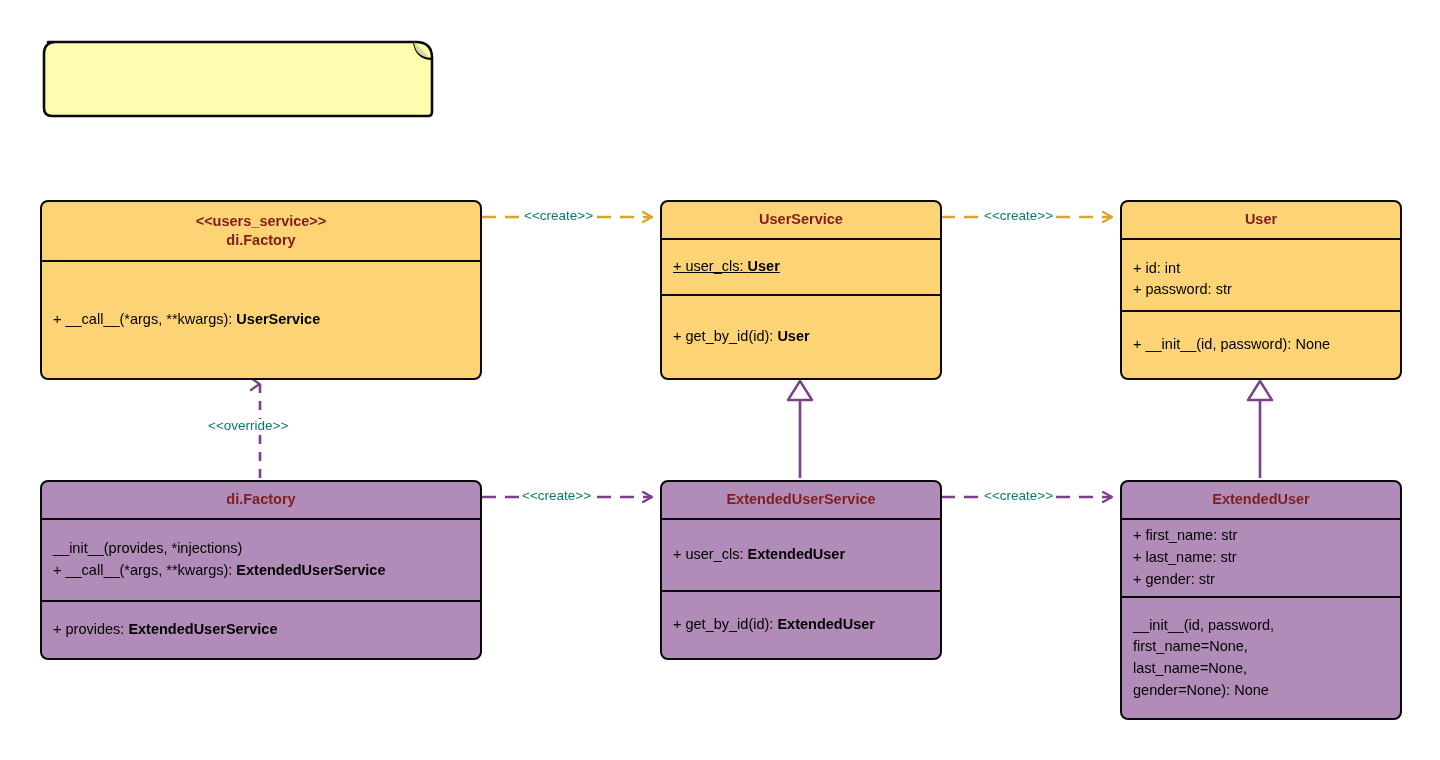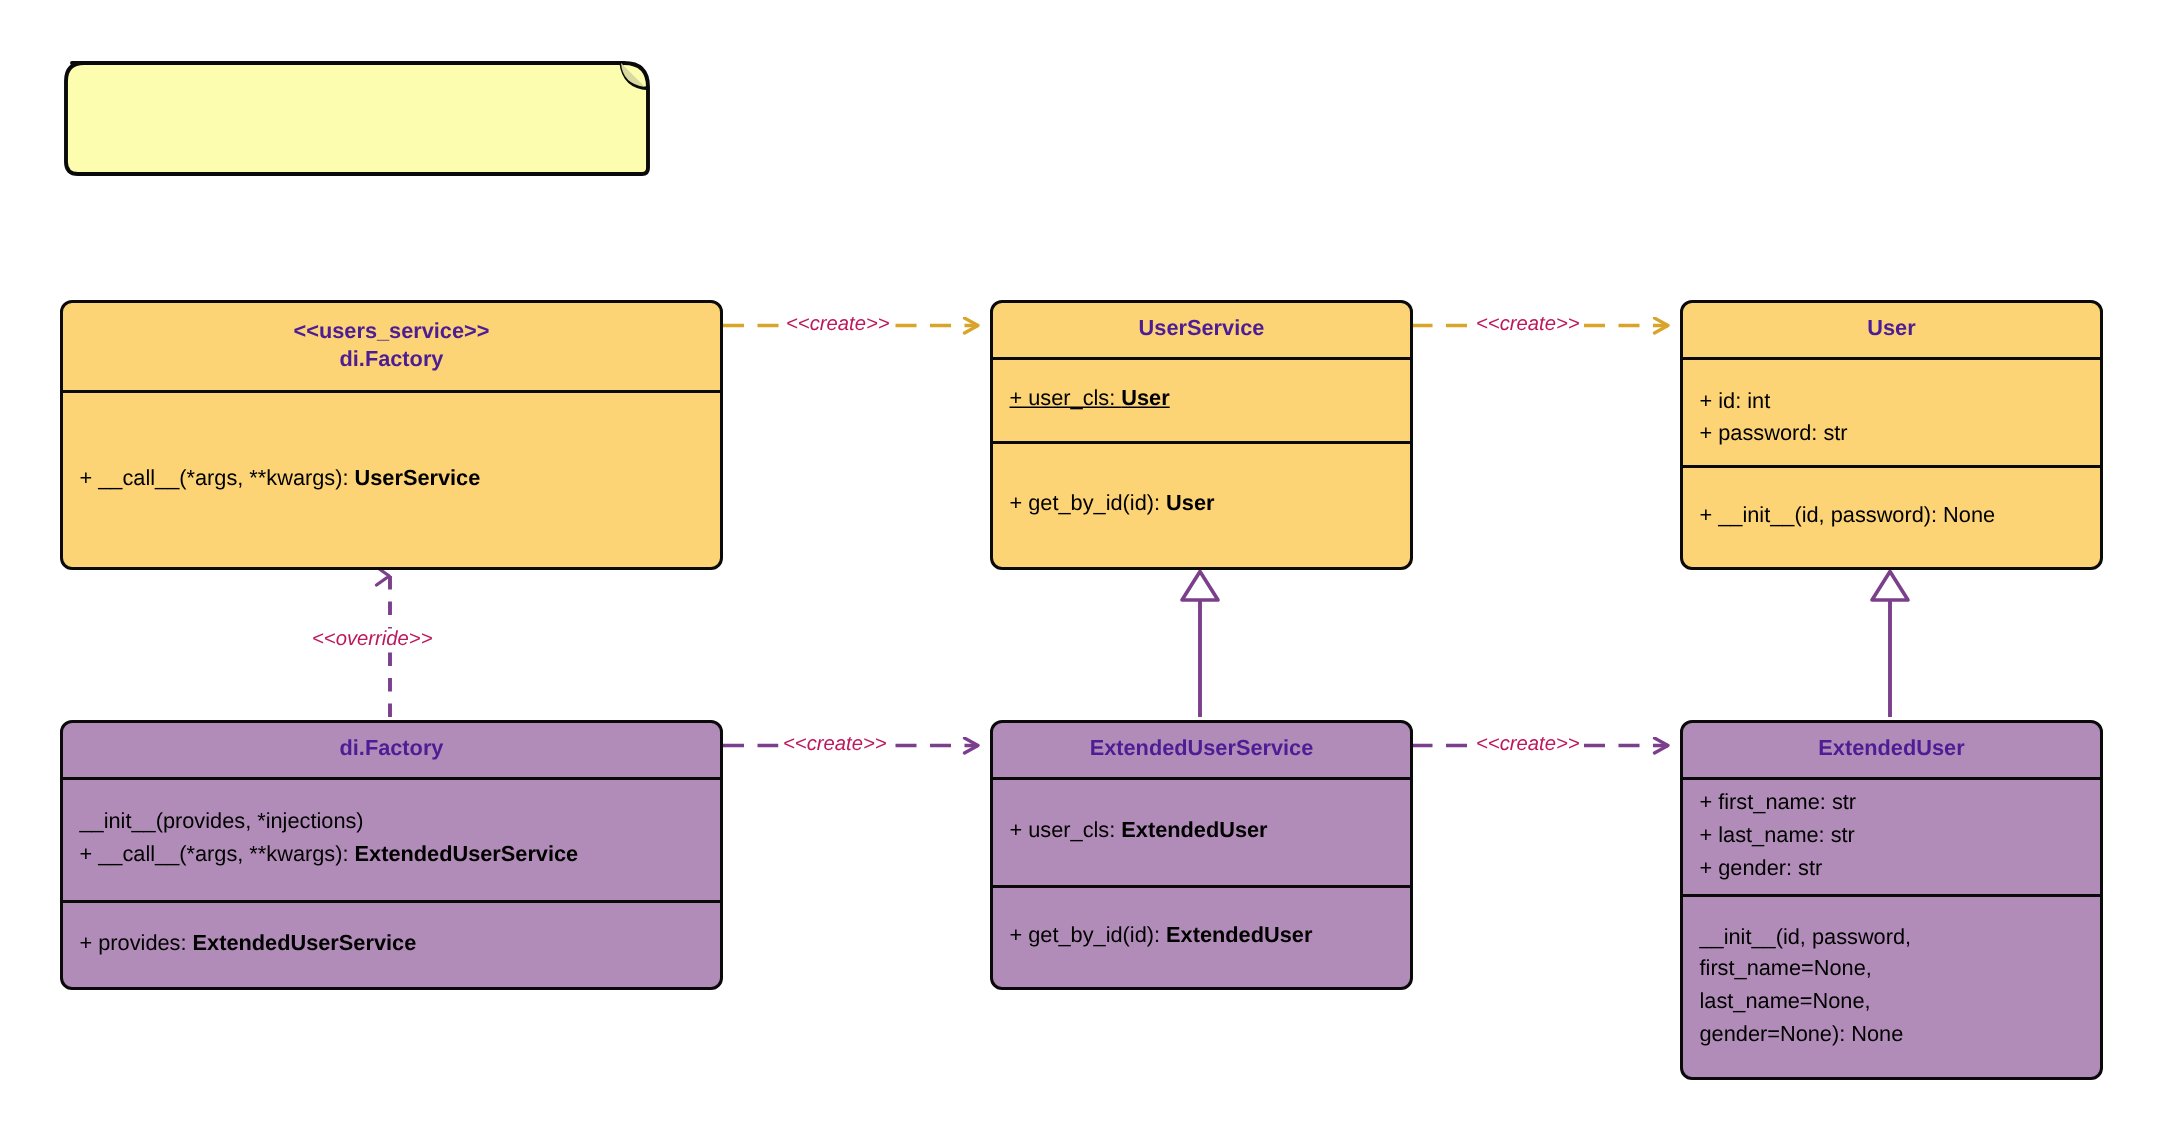--- a/index.html
+++ b/index.html
@@ -70,21 +70,21 @@
     display: flex;
     flex-direction: column;
     align-items: center;
     justify-content: center;
     text-align: center;
     padding: 4px 6px;
   }
   .stereo, .cname {
     font-size: 14.5px;
     font-weight: bold;
-    color: #4c1d95;
+    color: #7f1d1d;
     line-height: 1.33;
     white-space: nowrap;
   }
   .members {
     padding: 9px 11px;
     display: flex;
     flex-direction: column;
     justify-content: center;
   }
   .member {
@@ -92,26 +92,25 @@
     color: #000000;
     line-height: 1.5;
     white-space: pre-wrap;
   }
   .member b { font-weight: bold; }
 
   
   .conn-label {
     position: absolute;
     font-size: 13.5px;
-    color: #be185d;
+    color: #0f766e;
     white-space: nowrap;
     background: #ffffff;
     padding: 0 3px;
     line-height: 1.1;
-    font-style: italic;
   }
 </style>
 </head>
 <body>
 
 <div id="diagram-canvas">
 
   <svg class="svg-layer" viewBox="0 0 1440 760">
     <defs>
       <marker id="openArrowYellow" markerWidth="14" markerHeight="14" refX="11" refY="6" orient="auto" markerUnits="userSpaceOnUse">

